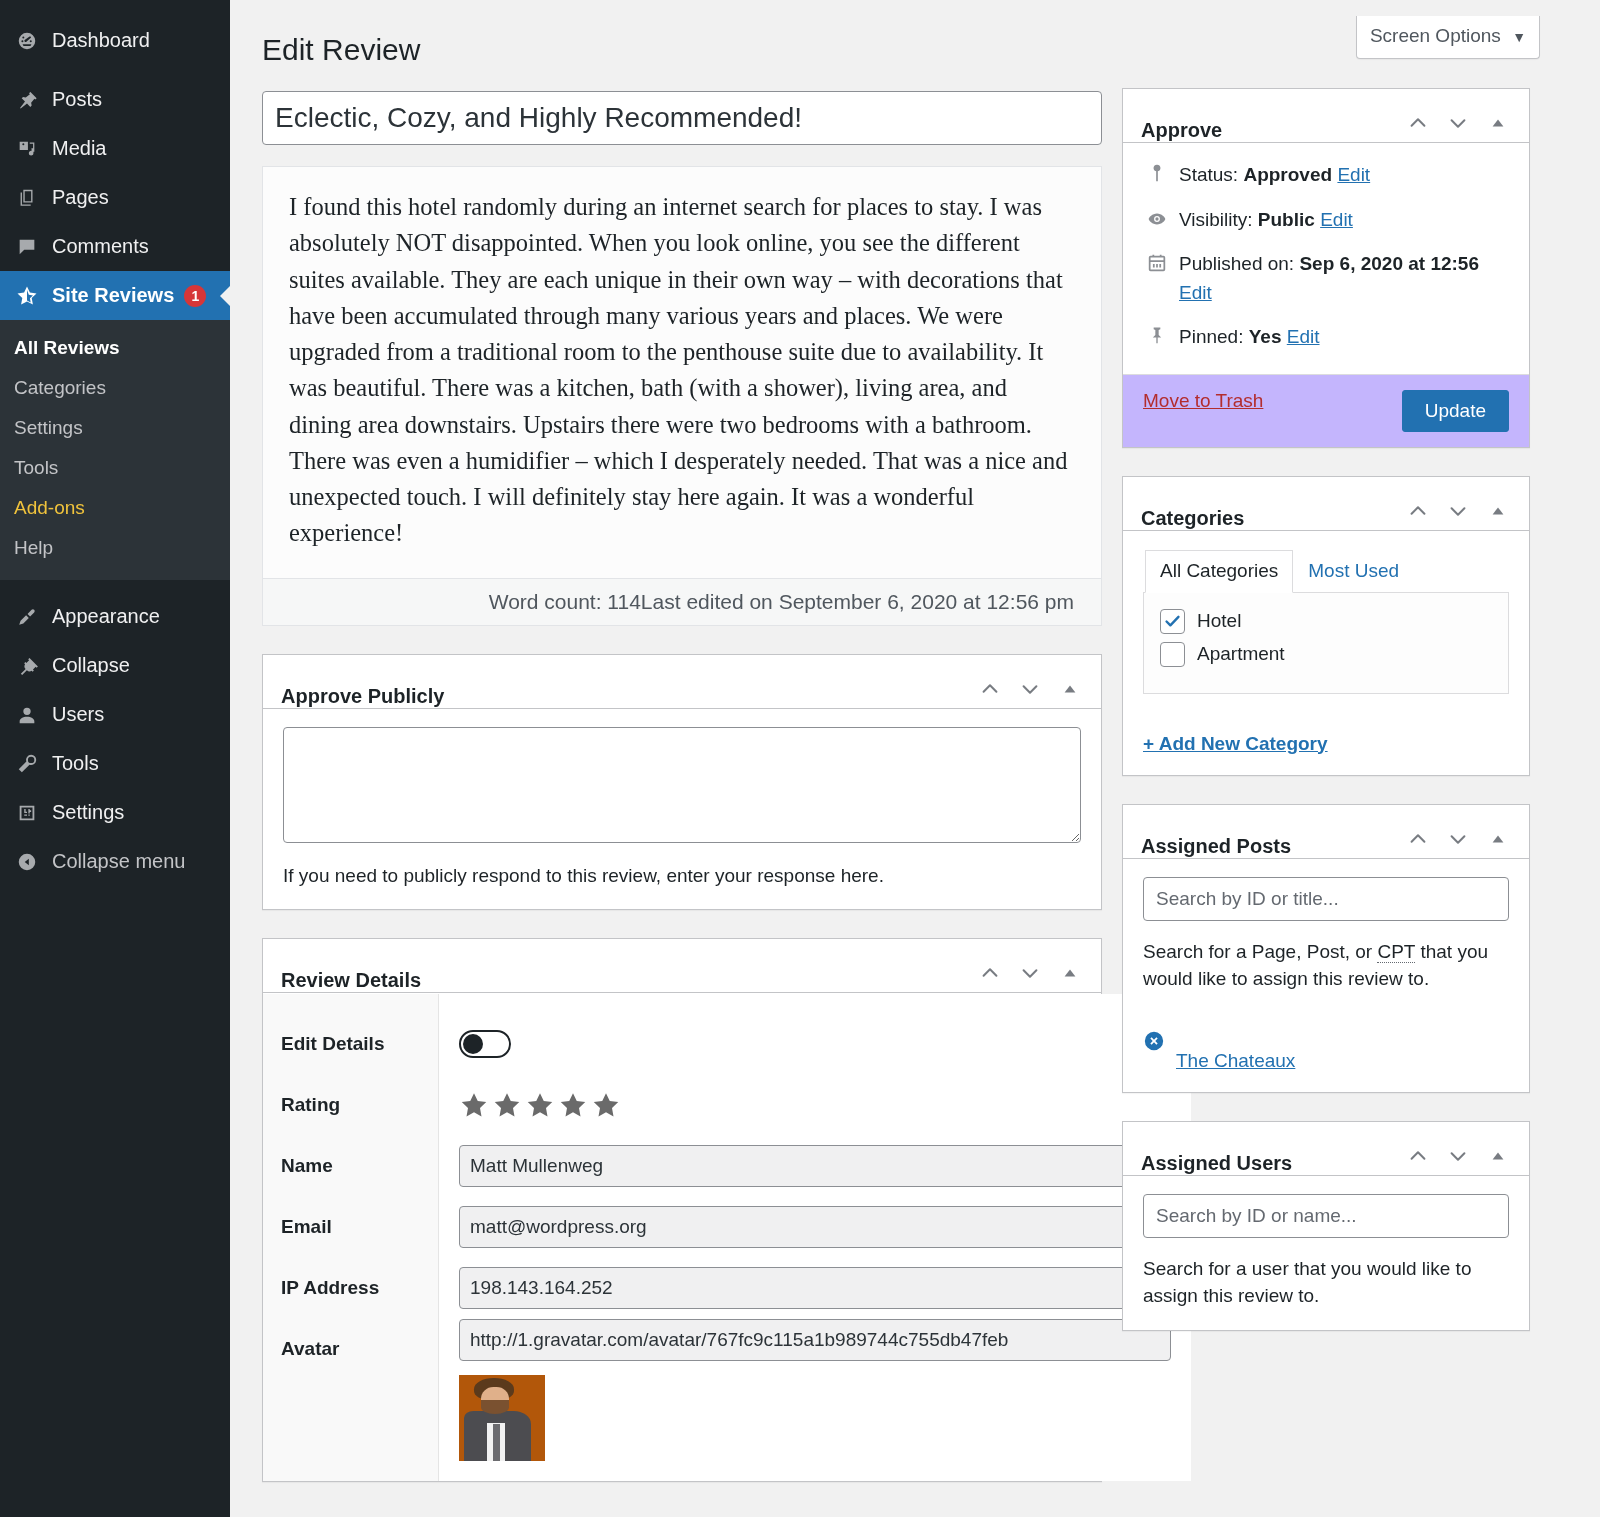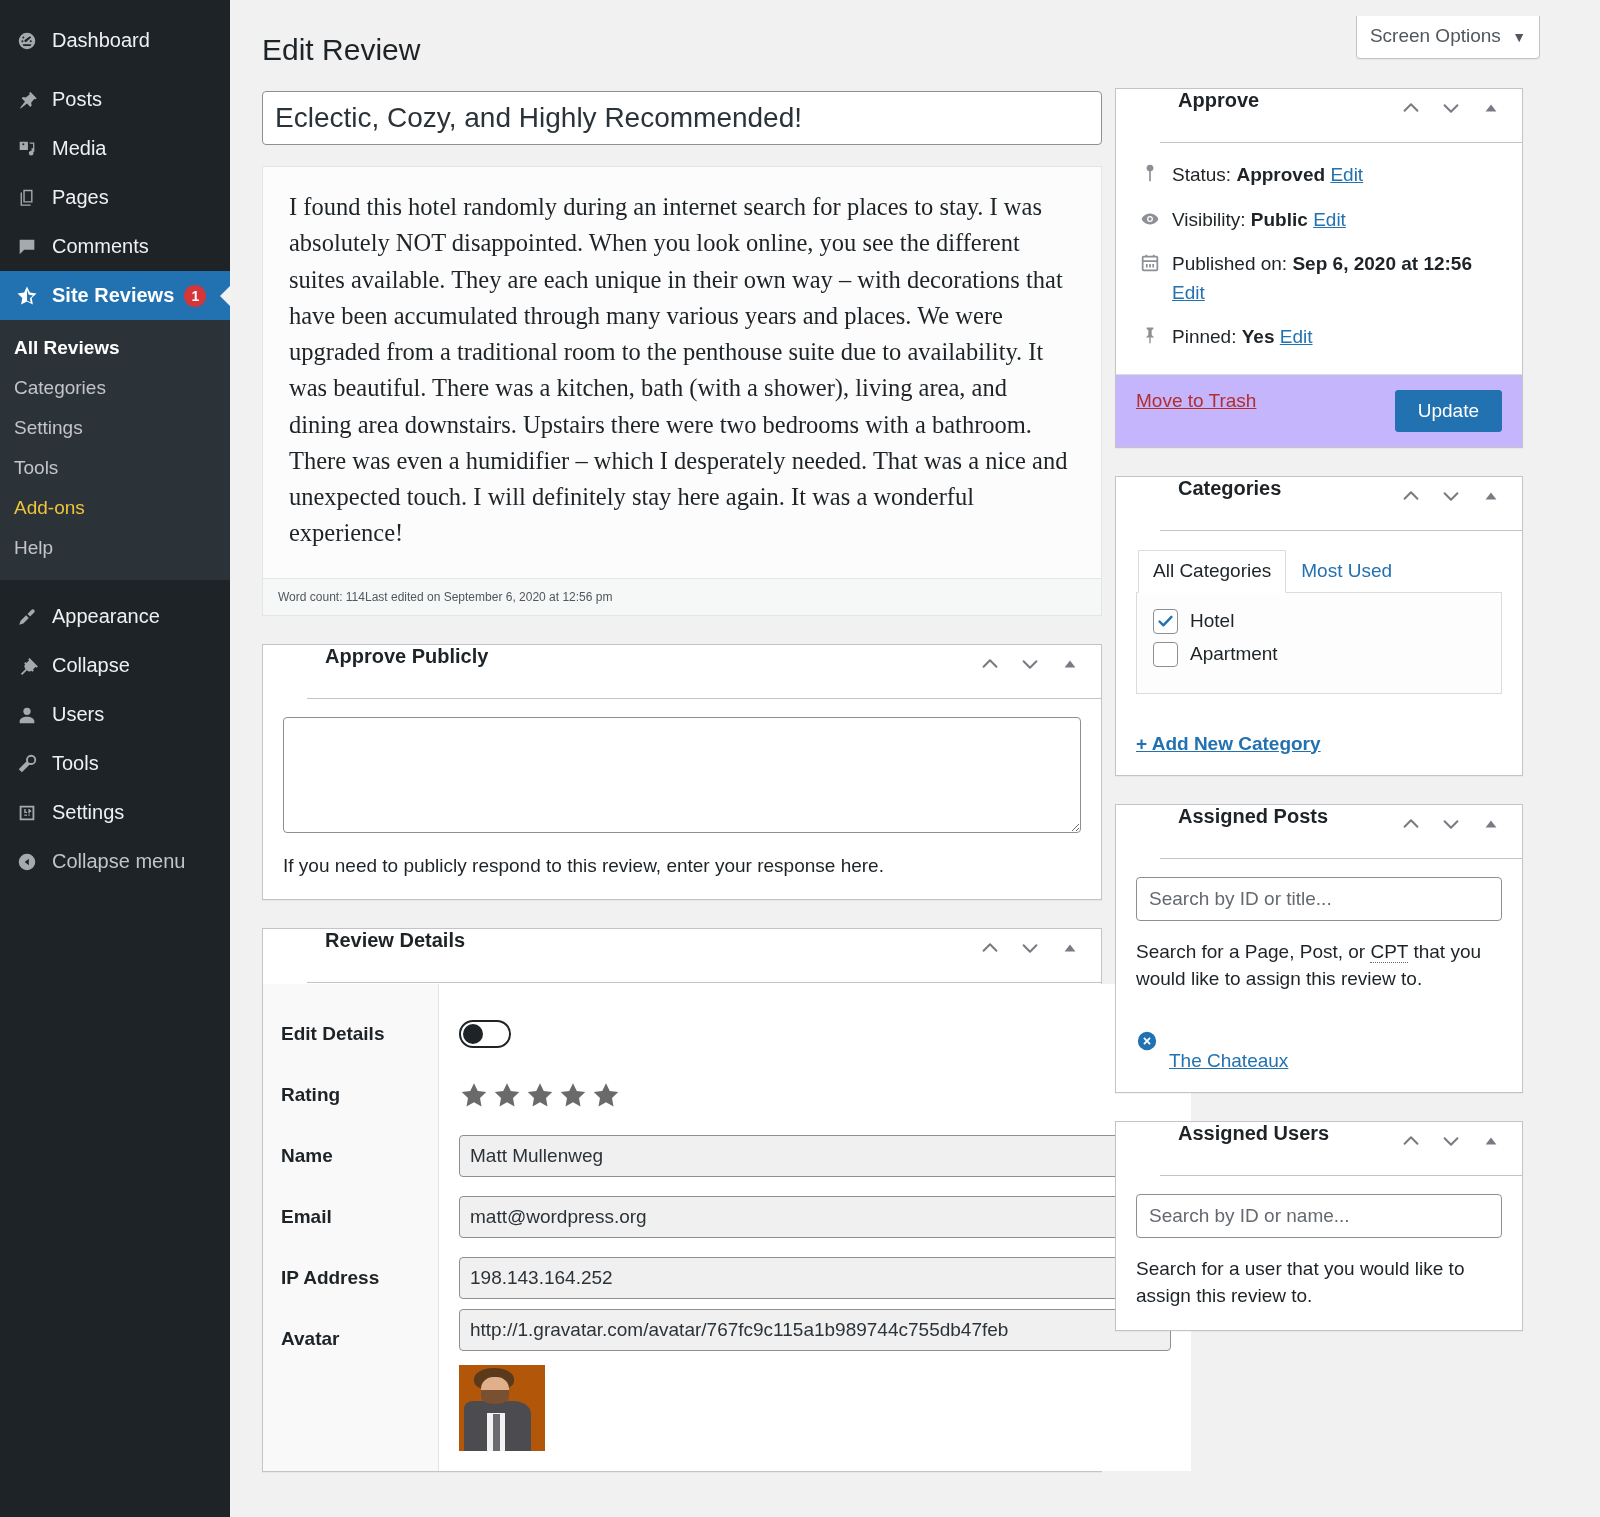--- a/index.html
+++ b/index.html
@@ -97,21 +97,21 @@
     color: #50575e;
     box-shadow: 0 1px 1px rgba(0,0,0,.04);
     cursor: pointer;
     white-space: nowrap;
   }
   #screen-options .caret { font-size: 14px; margin-left: 6px; }
 
   #content-cols {
     display: flex;
     padding: 30px 60px 0 32px;
-    gap: 13px;
+    gap: 20px;
   }
   #col-left { width: 840px; min-width: 840px; }
   #col-right { width: 408px; min-width: 408px; margin-top: 58px; }
 
   h1#page-title {
     font-size: 30px;
     font-weight: 400;
     color: #1d2327;
     margin: 0 0 22px 0;
     padding: 0;
@@ -142,42 +142,41 @@
     font-family: "Liberation Serif", serif;
     font-size: 24.5px;
     line-height: 1.48;
     color: #1d2327;
     padding: 22px 26px 26px 26px;
     margin: 0;
     background: #fcfcfc;
   }
   #editor-statusbar {
     display: flex;
-    justify-content: flex-start;
+    justify-content: flex-end;
     border-top: 1px solid #e2e4e7;
     background: #f6f7f7;
     padding: 11px 15px;
-    font-size: 12px;
+    font-size: 21px;
     color: #50575e;
   }
   #editor-statusbar .right { padding-right: 12px; }
 
   
   .postbox {
     background: #fff;
     border: 1px solid #c3c4c7;
     margin-top: 28px;
     box-shadow: 0 1px 1px rgba(0,0,0,.04);
   }
   .postbox-header {
-    display: flex; align-items: flex-start;
+    display: flex; align-items: flex-end;
     border-bottom: 1px solid #c3c4c7;
     padding: 0 12px 0 18px;
     min-height: 54px;
-    margin-left: 44px;
   }
   .postbox-title {
     font-size: 20px;
     font-weight: 700;
     color: #1d2327;
     flex: 1;
   }
   .postbox-actions { display: flex; align-items: center; gap: 2px; }
   .hndbtn {
     width: 38px; height: 38px;

